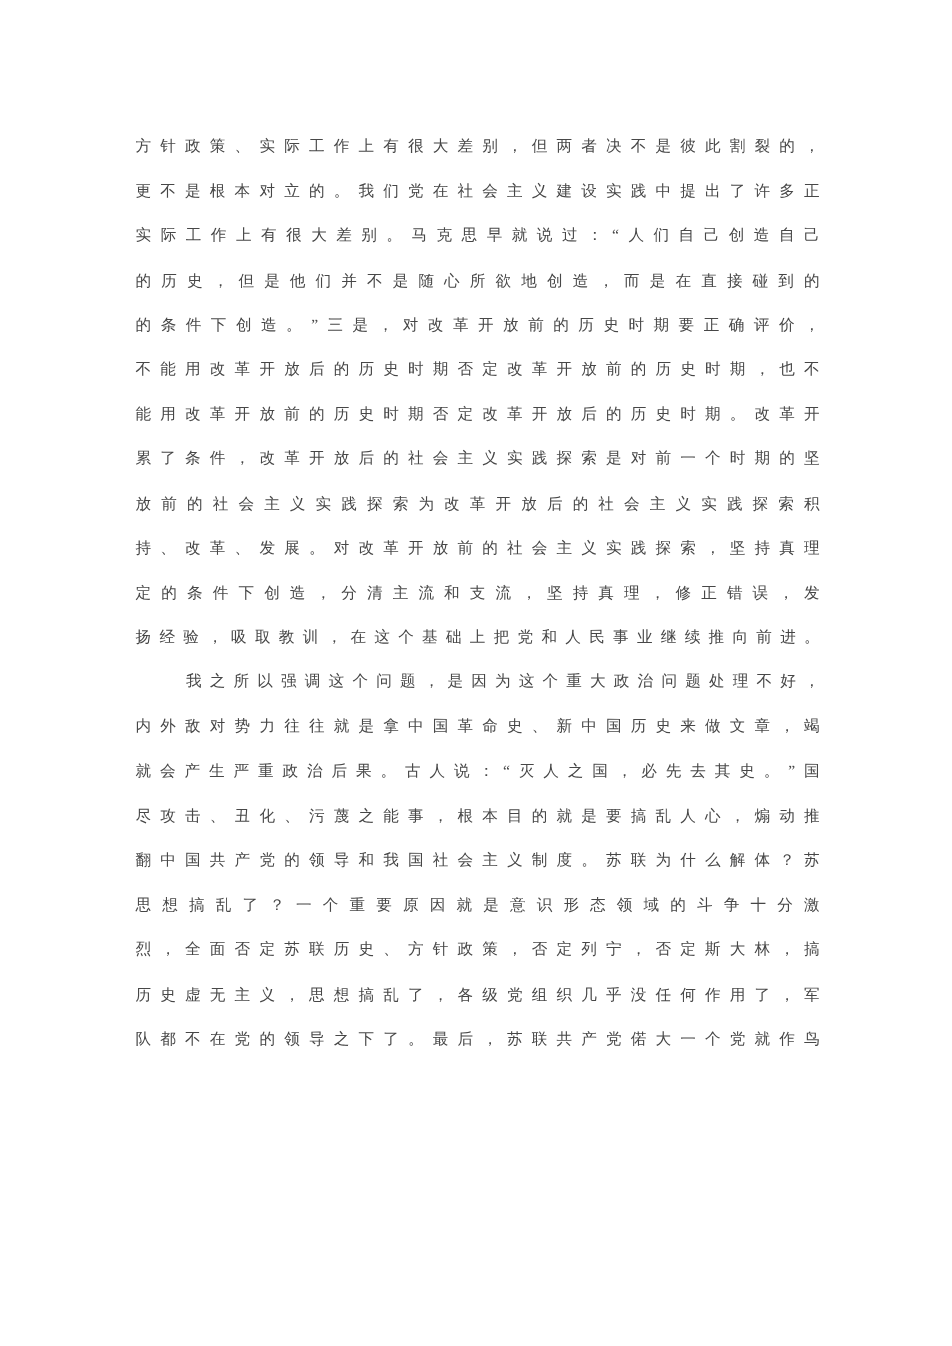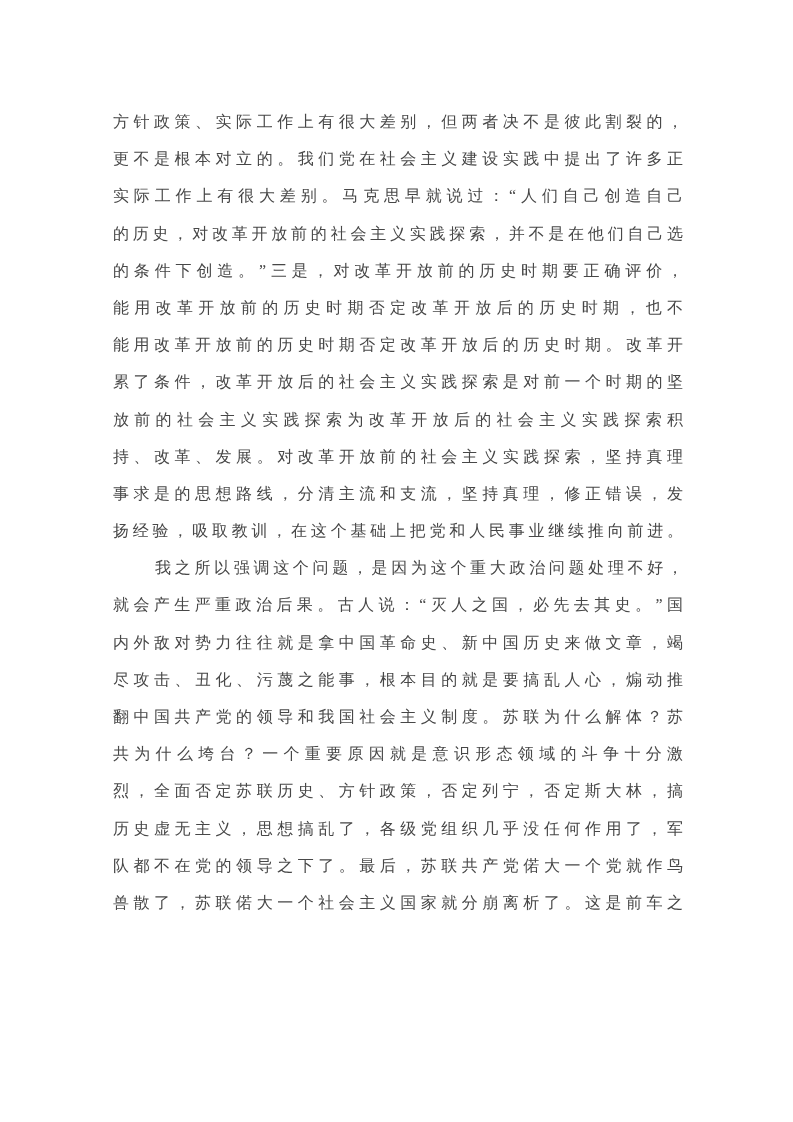--- a/index.html
+++ b/index.html
@@ -14,21 +14,21 @@
     background: #ffffff;
     overflow: hidden;
     font-family: "Liberation Serif", serif;
   }
   .text-block {
     position: absolute;
     left: 113px;
     top: 103px;
     width: 570px;
     color: #474747;
-    font-size: 16px;
+    font-size: 13px;
     line-height: 37.2px;
     font-weight: 400;
     letter-spacing: 0;
   }
   .paragraph {
     margin: 0;
     padding: 0;
   }
   .line {
     height: 37.2px;
@@ -44,36 +44,35 @@
 </style>
 </head>
 <body>
 
 <div class="page">
   <div class="text-block" style="color: rgb(71, 71, 71);">
       <div class="paragraph">
         <div class="line">方针政策、实际工作上有很大差别，但两者决不是彼此割裂的，</div>
         <div class="line">更不是根本对立的。我们党在社会主义建设实践中提出了许多正</div>
         <div class="line">实际工作上有很大差别。马克思早就说过：“人们自己创造自己</div>
-        <div class="line">的历史，对改革开放前的社会主义实践探索，并不是在他们自己选</div>
+        <div class="line">的历史，但是他们并不是随心所欲地创造，而是在直接碰到的</div>
         <div class="line">的条件下创造。”三是，对改革开放前的历史时期要正确评价，</div>
-        <div class="line">能用改革开放前的历史时期否定改革开放后的历史时期，也不</div>
+        <div class="line">不能用改革开放后的历史时期否定改革开放前的历史时期，也不</div>
         <div class="line">能用改革开放前的历史时期否定改革开放后的历史时期。改革开</div>
         <div class="line">累了条件，改革开放后的社会主义实践探索是对前一个时期的坚</div>
         <div class="line">放前的社会主义实践探索为改革开放后的社会主义实践探索积</div>
         <div class="line">持、改革、发展。对改革开放前的社会主义实践探索，坚持真理</div>
-        <div class="line">事求是的思想路线，分清主流和支流，坚持真理，修正错误，发</div>
+        <div class="line">定的条件下创造，分清主流和支流，坚持真理，修正错误，发</div>
         <div class="line">扬经验，吸取教训，在这个基础上把党和人民事业继续推向前进。</div>
       </div>
       <div class="paragraph">
         <div class="line indent">我之所以强调这个问题，是因为这个重大政治问题处理不好，</div>
+        <div class="line">内外敌对势力往往就是拿中国革命史、新中国历史来做文章，竭</div>
         <div class="line">就会产生严重政治后果。古人说：“灭人之国，必先去其史。”国</div>
-        <div class="line">内外敌对势力往往就是拿中国革命史、新中国历史来做文章，竭</div>
         <div class="line">尽攻击、丑化、污蔑之能事，根本目的就是要搞乱人心，煽动推</div>
         <div class="line">翻中国共产党的领导和我国社会主义制度。苏联为什么解体？苏</div>
-        <div class="line">共为什么垮台？一个重要原因就是意识形态领域的斗争十分激</div>
+        <div class="line">思想搞乱了？一个重要原因就是意识形态领域的斗争十分激</div>
         <div class="line">烈，全面否定苏联历史、方针政策，否定列宁，否定斯大林，搞</div>
         <div class="line">历史虚无主义，思想搞乱了，各级党组织几乎没任何作用了，军</div>
         <div class="line">队都不在党的领导之下了。最后，苏联共产党偌大一个党就作鸟</div>
-        <div class="line">兽散了，苏联偌大一个社会主义国家就分崩离析了。这是前车之</div>
       </div>
     </div>
 </div>
 
 </body></html>

